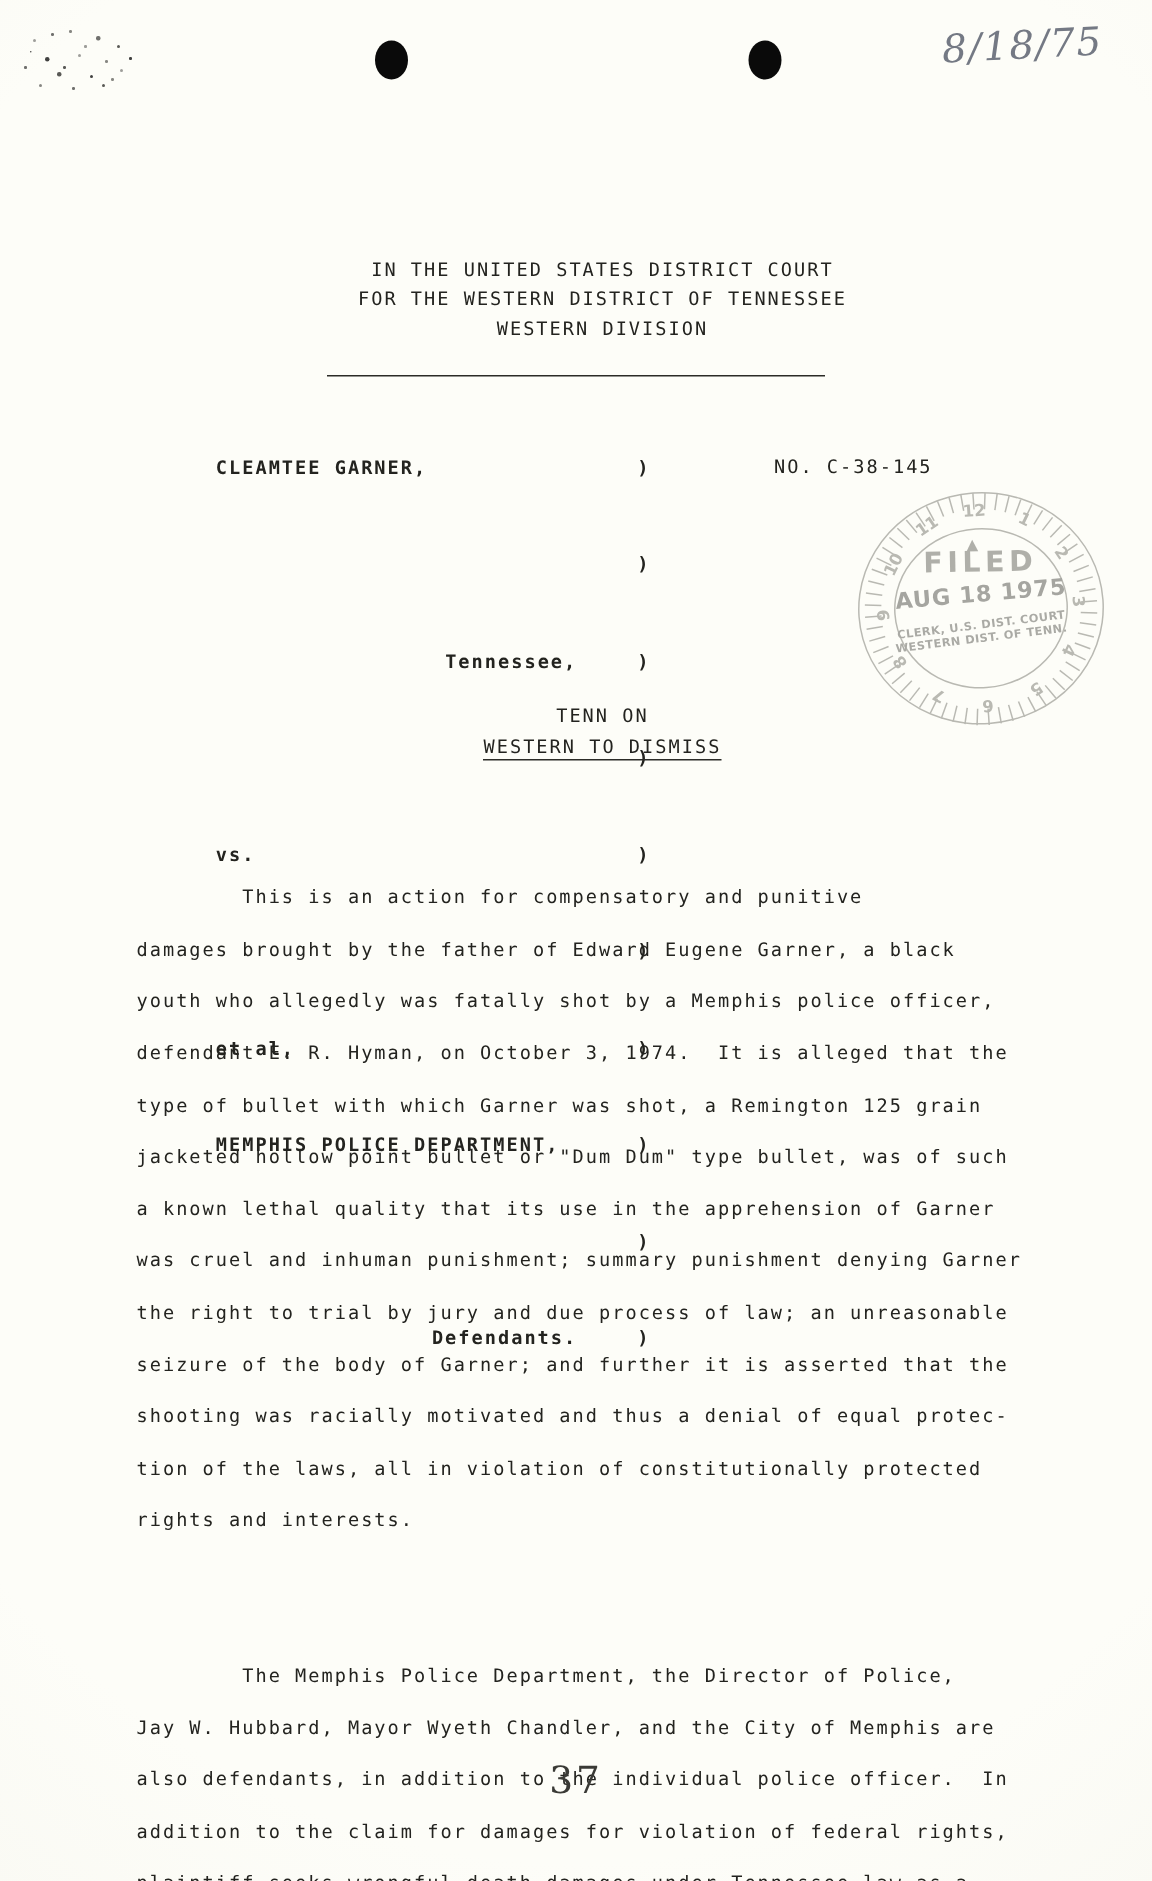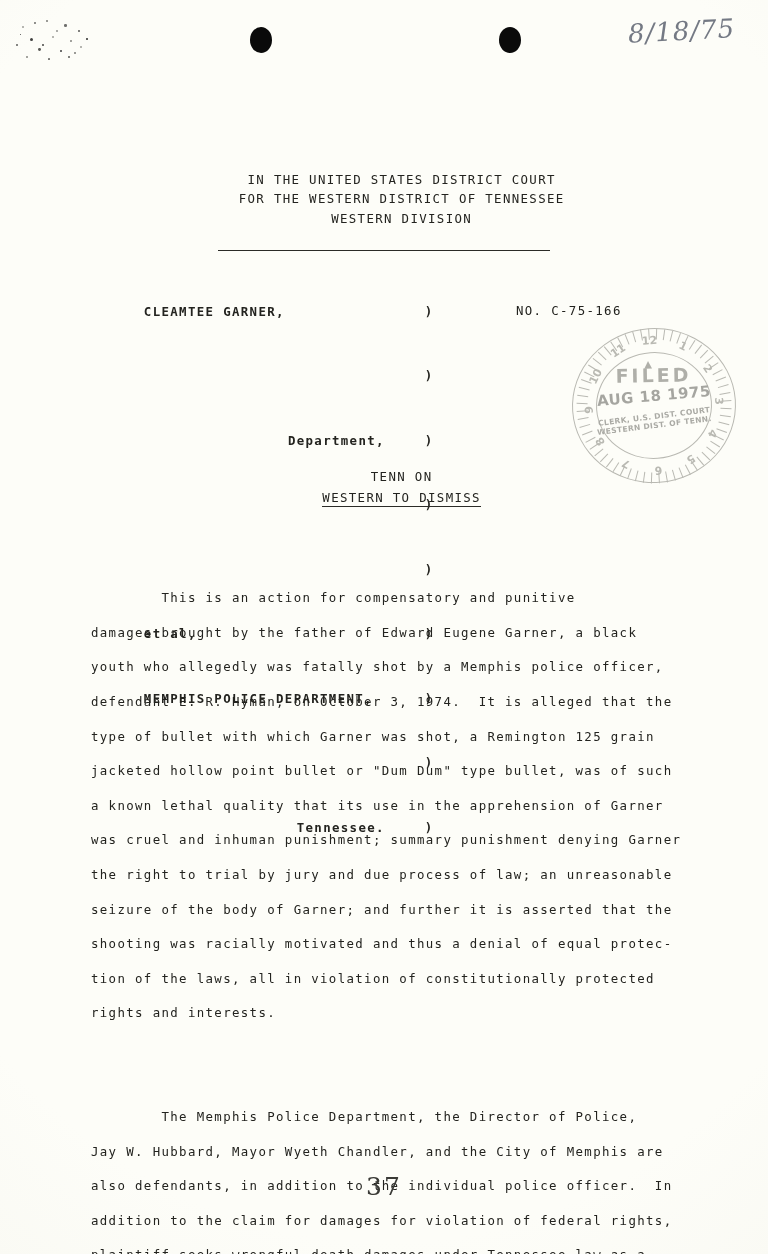--- a/index.html
+++ b/index.html
@@ -262,43 +262,46 @@
   </div>
 
   <div id="caption" class="typed">
     <span class="row">
       <span class="party">CLEAMTEE GARNER,</span><span class="paren">)</span>
     </span>
     <span class="row">
       <span class="party"></span><span class="paren">)</span>
     </span>
     <span class="row">
-      <span class="party" style="text-align:right;padding-right:40px;box-sizing:border-box;">Department,</span><span class="paren">)</span>
+      <span class="party" style="text-align:right;padding-right:40px;box-sizing:border-box;">Tennessee,</span><span class="paren">)</span>
     </span>
     <span class="row">
       <span class="party"></span><span class="paren">)</span>
     </span>
     <span class="row">
+      <span class="party">vs.</span><span class="paren">)</span>
+    </span>
+    <span class="row">
       <span class="party"></span><span class="paren">)</span>
     </span>
     <span class="row">
       <span class="party">et al,</span><span class="paren">)</span>
     </span>
     <span class="row">
       <span class="party">MEMPHIS POLICE DEPARTMENT,</span><span class="paren">)</span>
     </span>
     <span class="row">
       <span class="party"></span><span class="paren">)</span>
     </span>
     <span class="row">
-      <span class="party" style="text-align:right;padding-right:40px;box-sizing:border-box;">Tennessee.</span><span class="paren">)</span>
+      <span class="party" style="text-align:right;padding-right:40px;box-sizing:border-box;">Defendants.</span><span class="paren">)</span>
     </span>
   </div>
 
-  <div id="case-no" class="typed">NO. C-75-166</div>
+  <div id="case-no" class="typed">NO. C-38-145</div>
 
   <div id="filed-stamp">
     <div class="ring-outer"></div>
     <div class="ring-inner"></div>
     <div id="stamp-ticks">
         <div class="tick" style="transform: translate(-50%, -77.5px) rotate(0deg);"></div>
         <div class="tick" style="transform: translate(-50%, -77.5px) rotate(6deg);"></div>
         <div class="tick" style="transform: translate(-50%, -77.5px) rotate(12deg);"></div>
         <div class="tick" style="transform: translate(-50%, -77.5px) rotate(18deg);"></div>
         <div class="tick" style="transform: translate(-50%, -77.5px) rotate(24deg);"></div>

